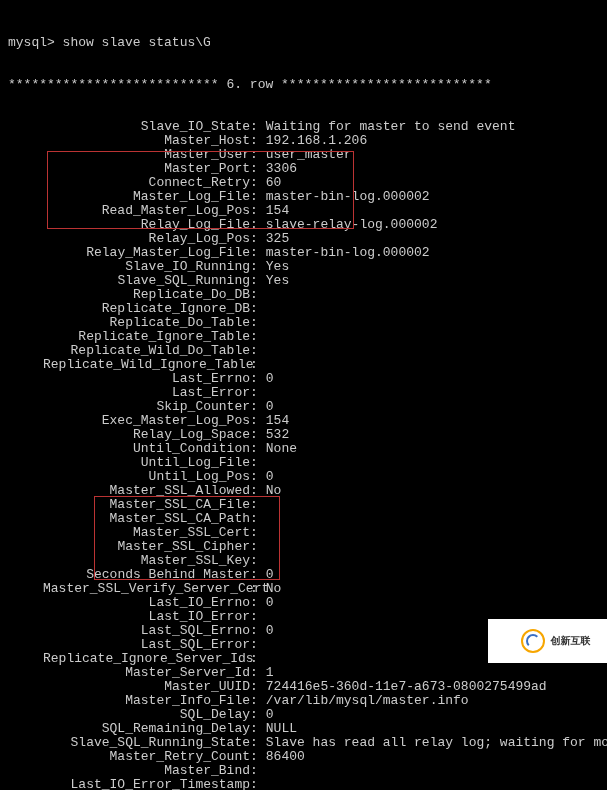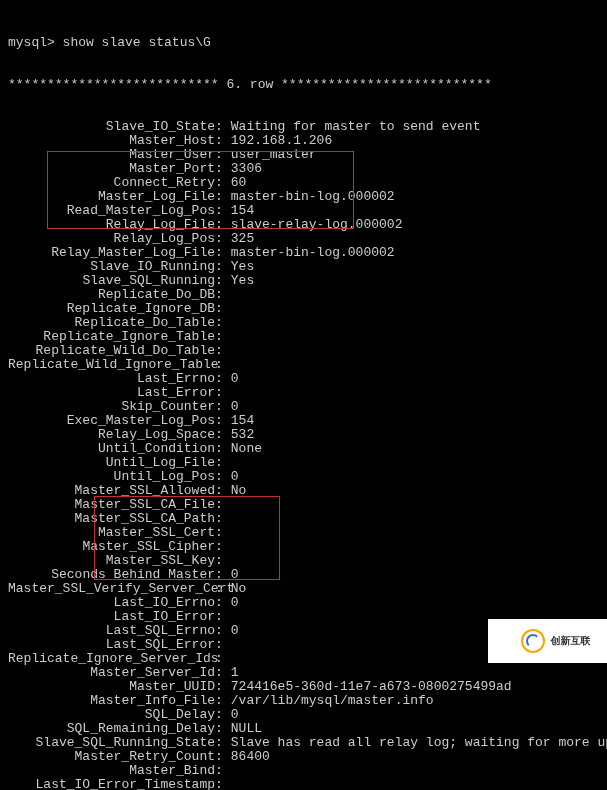--- a/index.html
+++ b/index.html
@@ -22,20 +22,21 @@
     height: 647px;
   }
   .row {
     display: block;
     height: 14px;
   }
   .label {
     display: inline-block;
     width: 207px;
     text-align: right;
+    margin-left: 35px;
   }
   .sep {
     display: inline-block;
     width: 8px;
     text-align: center;
   }
   .val {
     display: inline-block;
     text-align: left;
     font-family: Liberation Mono, monospace;

